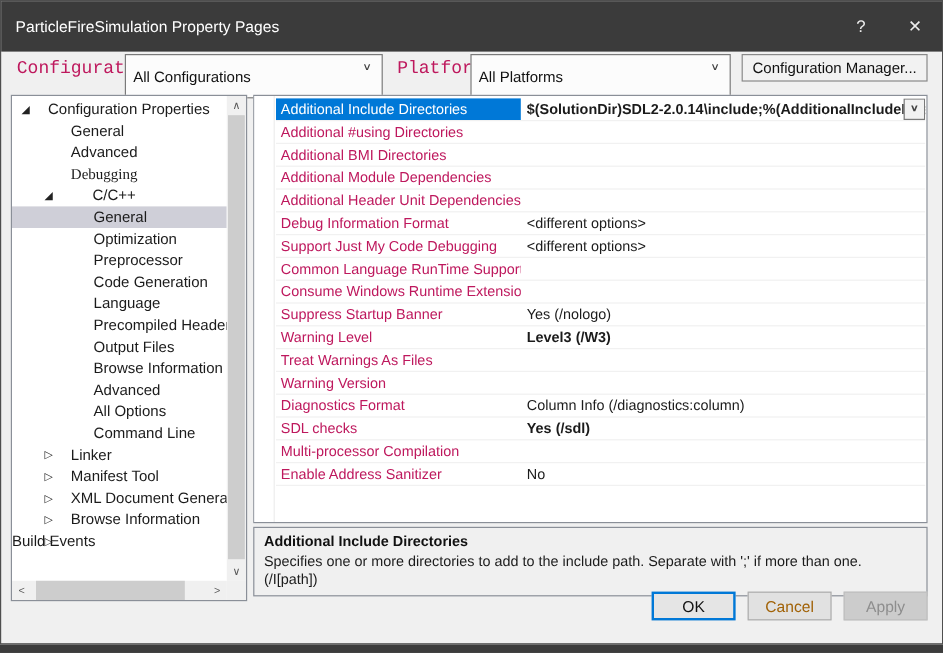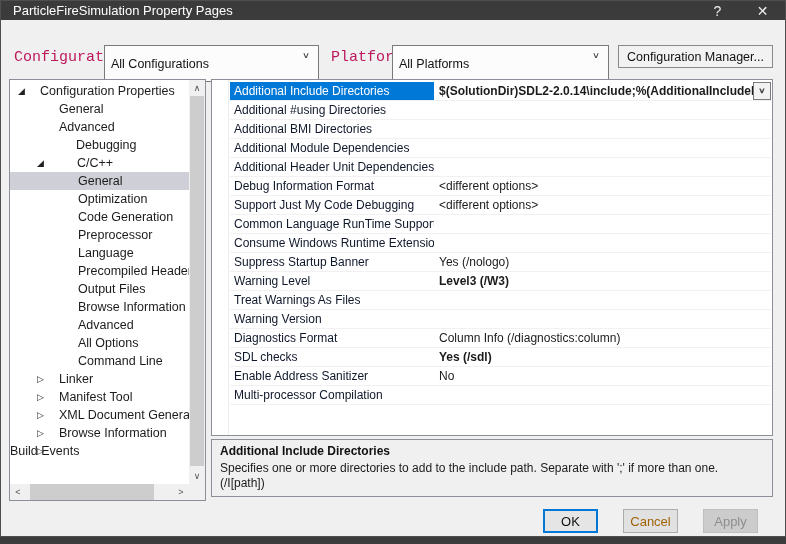--- a/index.html
+++ b/index.html
@@ -1,20 +1,20 @@
 <!DOCTYPE html>
 <html><head>
 <meta charset="utf-8">
 <style>
   * { margin:0; padding:0; box-sizing:border-box; }
   html,body { width:786px; height:544px; background:#3c3c3c; font-family:"Liberation Sans", sans-serif; overflow:hidden; }
   .window { position:absolute; left:0; top:0; width:786px; height:537px; background:#f0f0f0; border:1px solid #4f4f4f; }
 
   
-  .titlebar { position:absolute; left:0; top:0; width:100%; height:19px; background:#3b3b3b; display:flex; align-items:center; color:#fff; }
+  .titlebar { position:absolute; left:0; top:0; width:100%; height:42px; background:#3b3b3b; display:flex; align-items:center; color:#fff; }
   .titlebar .title { padding-left:12px; font-size:13px; }
   .titlebar .spacer { flex:1; }
   .tb-btn { width:45px; height:31px; display:flex; align-items:center; justify-content:center; font-size:14px; color:#ececec; cursor:default; }
 
   
   .lbl { position:absolute; font-size:15px; color:#be185d;font-family:Liberation Mono, monospace; }
   .combo { position:absolute; height:37px; background:#fcfcfc; border:1px solid #7a7a7a; font-size:12.5px; display:flex; align-items:center; padding-left:6px; color:#111;text-align:right; }
   .combo .chev { position:absolute; right:8px; top:3px; font-size:11px; color:#404040; transform:scaleY(0.75); }
   .push-btn { position:absolute; height:23px; background:#f2f2f2; border:1px solid #898989; font-size:12.5px; display:flex; align-items:center; justify-content:center; color:#111; }
 
@@ -32,34 +32,34 @@
   .sb-corner { position:absolute; right:0; bottom:0; width:16px; height:16px; background:#f0f0f0; }
   .sb-arrow { position:absolute; width:16px; height:16px; display:flex; align-items:center; justify-content:center; font-size:9px; color:#555; }
   .sb-thumb-v { position:absolute; left:1px; right:1px; top:16px; height:calc(100% - 34px); background:#cdcdcd; }
   .sb-thumb-h { position:absolute; top:0; left:20px; width:124px; height:16px; background:#cdcdcd; }
 
   
   .grid-panel { position:absolute; left:210px; top:78px; width:562px; height:357px; background:#fff; border:1px solid #8a8f98; }
   .grid-gutter { position:absolute; left:0; top:0; width:17px; height:100%; background:#fff; border-right:1px solid #ededed; }
   .grid-rows { position:absolute; left:18px; top:2px; right:1px; }
   .grid-row { display:flex; height:19px; line-height:18px; font-size:12px; border-bottom:1px solid #f1f1f1; }
-  .cell-name { width:204px; padding-left:4px; color:#0f172a; white-space:nowrap; overflow:hidden; }
+  .cell-name { width:204px; padding-left:4px; color:#be185d; white-space:nowrap; overflow:hidden; }
   .cell-value { flex:1; padding-left:5px; color:#1b1b1b; white-space:nowrap; overflow:hidden; position:relative; }
   .grid-row.selected .cell-name { background:#0078d7; color:#fff; }
   .bold { font-weight:bold; }
   .val-combo-btn { position:absolute; right:0; top:0; width:18px; height:18px; background:#f2f2f2; border:1px solid #7a7a7a; display:flex; align-items:center; justify-content:center; font-size:10px; color:#444; }
   .val-combo-btn span { transform:scaleY(0.75); }
 
   
   .desc-panel { position:absolute; left:210px; top:438px; width:562px; height:58px; background:#f0f0f0; border:1px solid #8a8f98; padding:4px 8px; }
   .desc-title { font-size:12px; font-weight:bold; color:#111; margin-bottom:3px; }
   .desc-body { font-size:12px; color:#1b1b1b; line-height:15px; }
 
   
-  .dlg-btn { position:absolute; top:508px; width:55px; height:24px; font-size:13px; display:flex; align-items:center; justify-content:center; font-family:"Liberation Sans", sans-serif; }
+  .dlg-btn { position:absolute; top:492px; width:70px; height:24px; font-size:13px; display:flex; align-items:center; justify-content:center; font-family:"Liberation Sans", sans-serif; }
   .btn-ok { left:542px; background:#e5e5e5; border:2px solid #0078d7; color:#111; }
   .btn-cancel { left:622px; background:#e1e1e1; border:1px solid #adadad; color:#a16207; }
   .btn-apply { left:702px; background:#cccccc; border:1px solid #bfbfbf; color:#8d8d8d; }
 </style>
 </head>
 <body>
 
 <div class="window">
 
   <div class="titlebar">
@@ -83,26 +83,26 @@
     <span>All Platforms</span>
     <span class="chev">∨</span>
   </div>
   <div class="push-btn" style="left:617px; top:44px; width:155px;">Configuration Manager...</div>
 
   <div class="tree-panel">
     <div class="tree-items">
         <div class="tree-item"><span class="tree-arrow" style="left: 8px;">◢</span><span class="tree-label" style="margin-left: 30px;">Configuration Properties</span></div>
         <div class="tree-item"><span class="tree-arrow" style="left: 27px;"></span><span class="tree-label" style="margin-left: 49px;">General</span></div>
         <div class="tree-item"><span class="tree-arrow" style="left: 27px;"></span><span class="tree-label" style="margin-left: 49px;">Advanced</span></div>
-        <div class="tree-item"><span class="tree-arrow" style="left: 27px;"></span><span class="tree-label" style="margin-left: 66px;">Debugging</span></div>
+        <div class="tree-item"><span class="tree-arrow" style="left: 27px;"></span><span class="tree-label" style="margin-left: 49px; font-family: Liberation Serif, serif;">Debugging</span></div>
         <div class="tree-item"><span class="tree-arrow" style="left: 27px;">◢</span><span class="tree-label" style="margin-left: 67px;">C/C++</span></div>
         <div class="tree-item selected"><span class="tree-arrow" style="left: 46px;"></span><span class="tree-label" style="margin-left: 68px;">General</span></div>
         <div class="tree-item"><span class="tree-arrow" style="left: 46px;"></span><span class="tree-label" style="margin-left: 68px;">Optimization</span></div>
+        <div class="tree-item"><span class="tree-arrow" style="left: 46px;"></span><span class="tree-label" style="margin-left: 68px;">Preprocessor</span></div>
         <div class="tree-item"><span class="tree-arrow" style="left: 46px;"></span><span class="tree-label" style="margin-left: 68px;">Code Generation</span></div>
-        <div class="tree-item"><span class="tree-arrow" style="left: 46px;"></span><span class="tree-label" style="margin-left: 68px;">Preprocessor</span></div>
         <div class="tree-item"><span class="tree-arrow" style="left: 46px;"></span><span class="tree-label" style="margin-left: 68px;">Language</span></div>
         <div class="tree-item"><span class="tree-arrow" style="left: 46px;"></span><span class="tree-label" style="margin-left: 68px;">Precompiled Headers</span></div>
         <div class="tree-item"><span class="tree-arrow" style="left: 46px;"></span><span class="tree-label" style="margin-left: 68px;">Output Files</span></div>
         <div class="tree-item"><span class="tree-arrow" style="left: 46px;"></span><span class="tree-label" style="margin-left: 68px;">Browse Information</span></div>
         <div class="tree-item"><span class="tree-arrow" style="left: 46px;"></span><span class="tree-label" style="margin-left: 68px;">Advanced</span></div>
         <div class="tree-item"><span class="tree-arrow" style="left: 46px;"></span><span class="tree-label" style="margin-left: 68px;">All Options</span></div>
         <div class="tree-item"><span class="tree-arrow" style="left: 46px;"></span><span class="tree-label" style="margin-left: 68px;">Command Line</span></div>
         <div class="tree-item"><span class="tree-arrow" style="left: 27px;">▷</span><span class="tree-label" style="margin-left: 49px;">Linker</span></div>
         <div class="tree-item"><span class="tree-arrow" style="left: 27px;">▷</span><span class="tree-label" style="margin-left: 49px;">Manifest Tool</span></div>
         <div class="tree-item"><span class="tree-arrow" style="left: 27px;">▷</span><span class="tree-label" style="margin-left: 49px;">XML Document Generator</span></div>
@@ -180,26 +180,26 @@
         </div>
         <div class="grid-row">
           <div class="cell-name">Diagnostics Format</div>
           <div class="cell-value">Column Info (/diagnostics:column)</div>
         </div>
         <div class="grid-row">
           <div class="cell-name">SDL checks</div>
           <div class="cell-value bold">Yes (/sdl)</div>
         </div>
         <div class="grid-row">
+          <div class="cell-name">Multi-processor Compilation</div>
+          <div class="cell-value"></div>
+        </div>
+        <div class="grid-row">
           <div class="cell-name">Enable Address Sanitizer</div>
           <div class="cell-value">No</div>
-        </div>
-        <div class="grid-row">
-          <div class="cell-name">Multi-processor Compilation</div>
-          <div class="cell-value"></div>
         </div>
       </div>
   </div>
 
   <div class="desc-panel">
     <div class="desc-title">Additional Include Directories</div>
     <div class="desc-body">Specifies one or more directories to add to the include path. Separate with ';' if more than one. (/I[path])</div>
   </div>
 
   <div class="dlg-btn btn-ok">OK</div>

